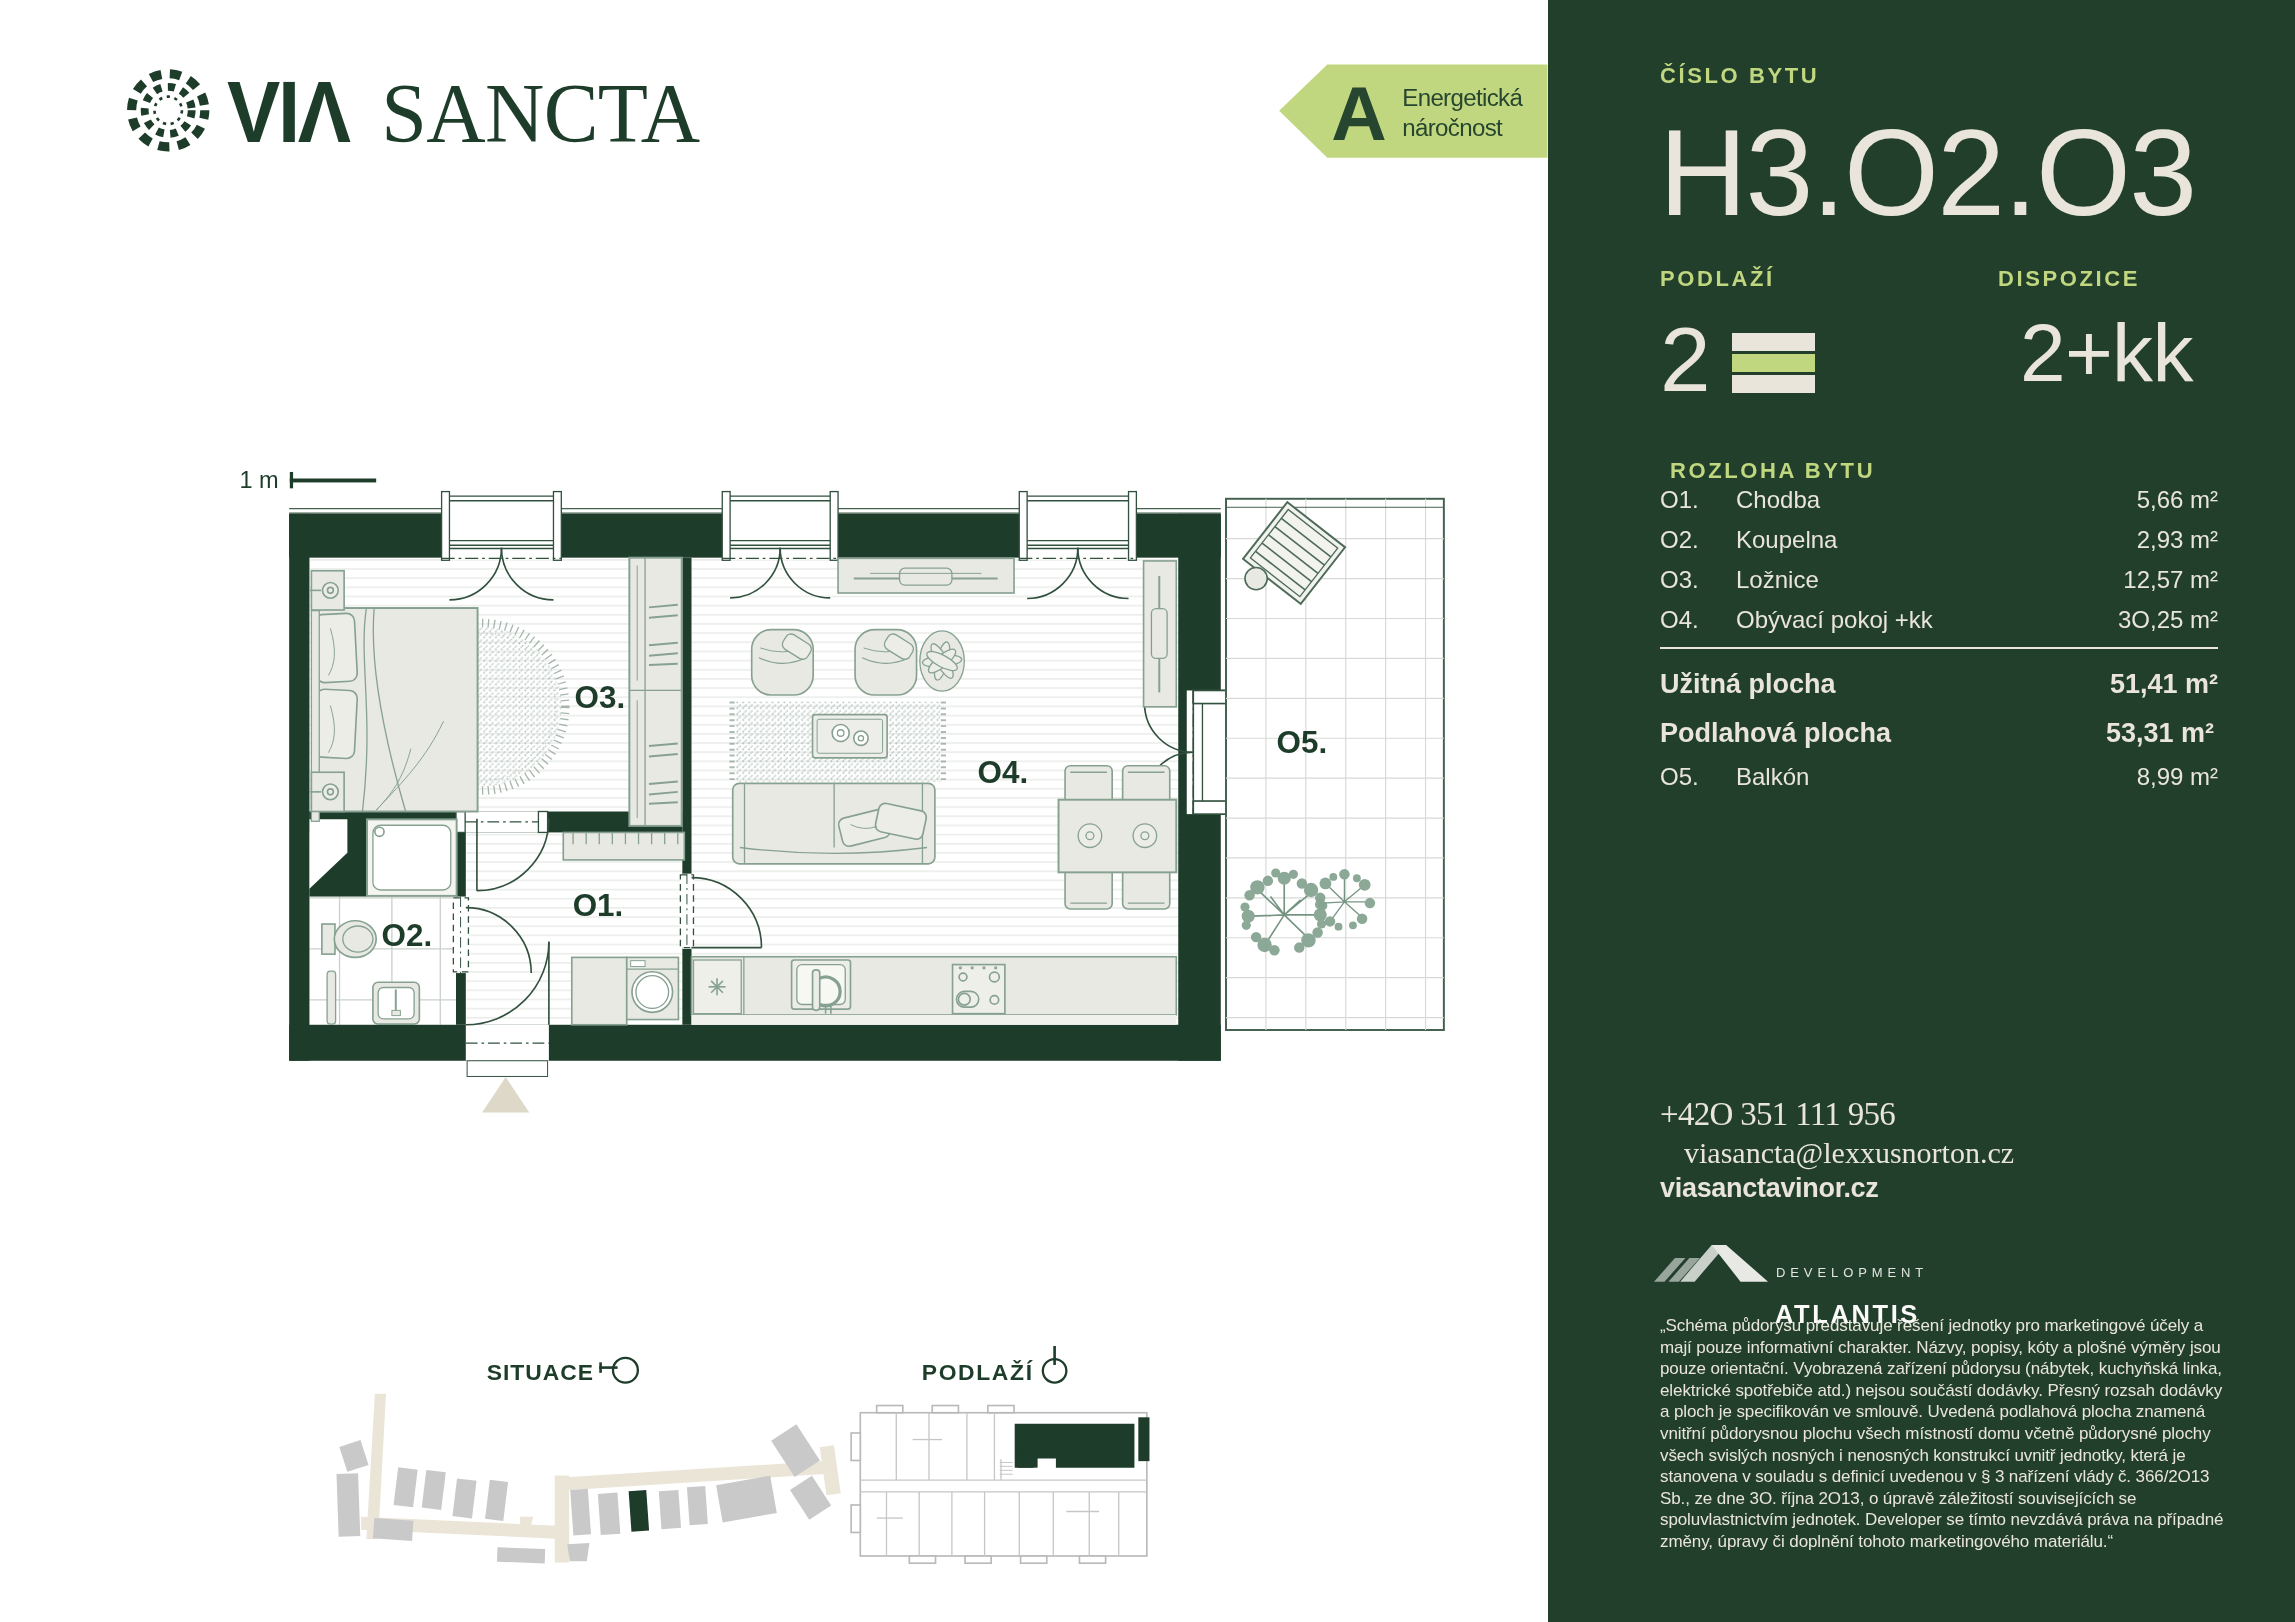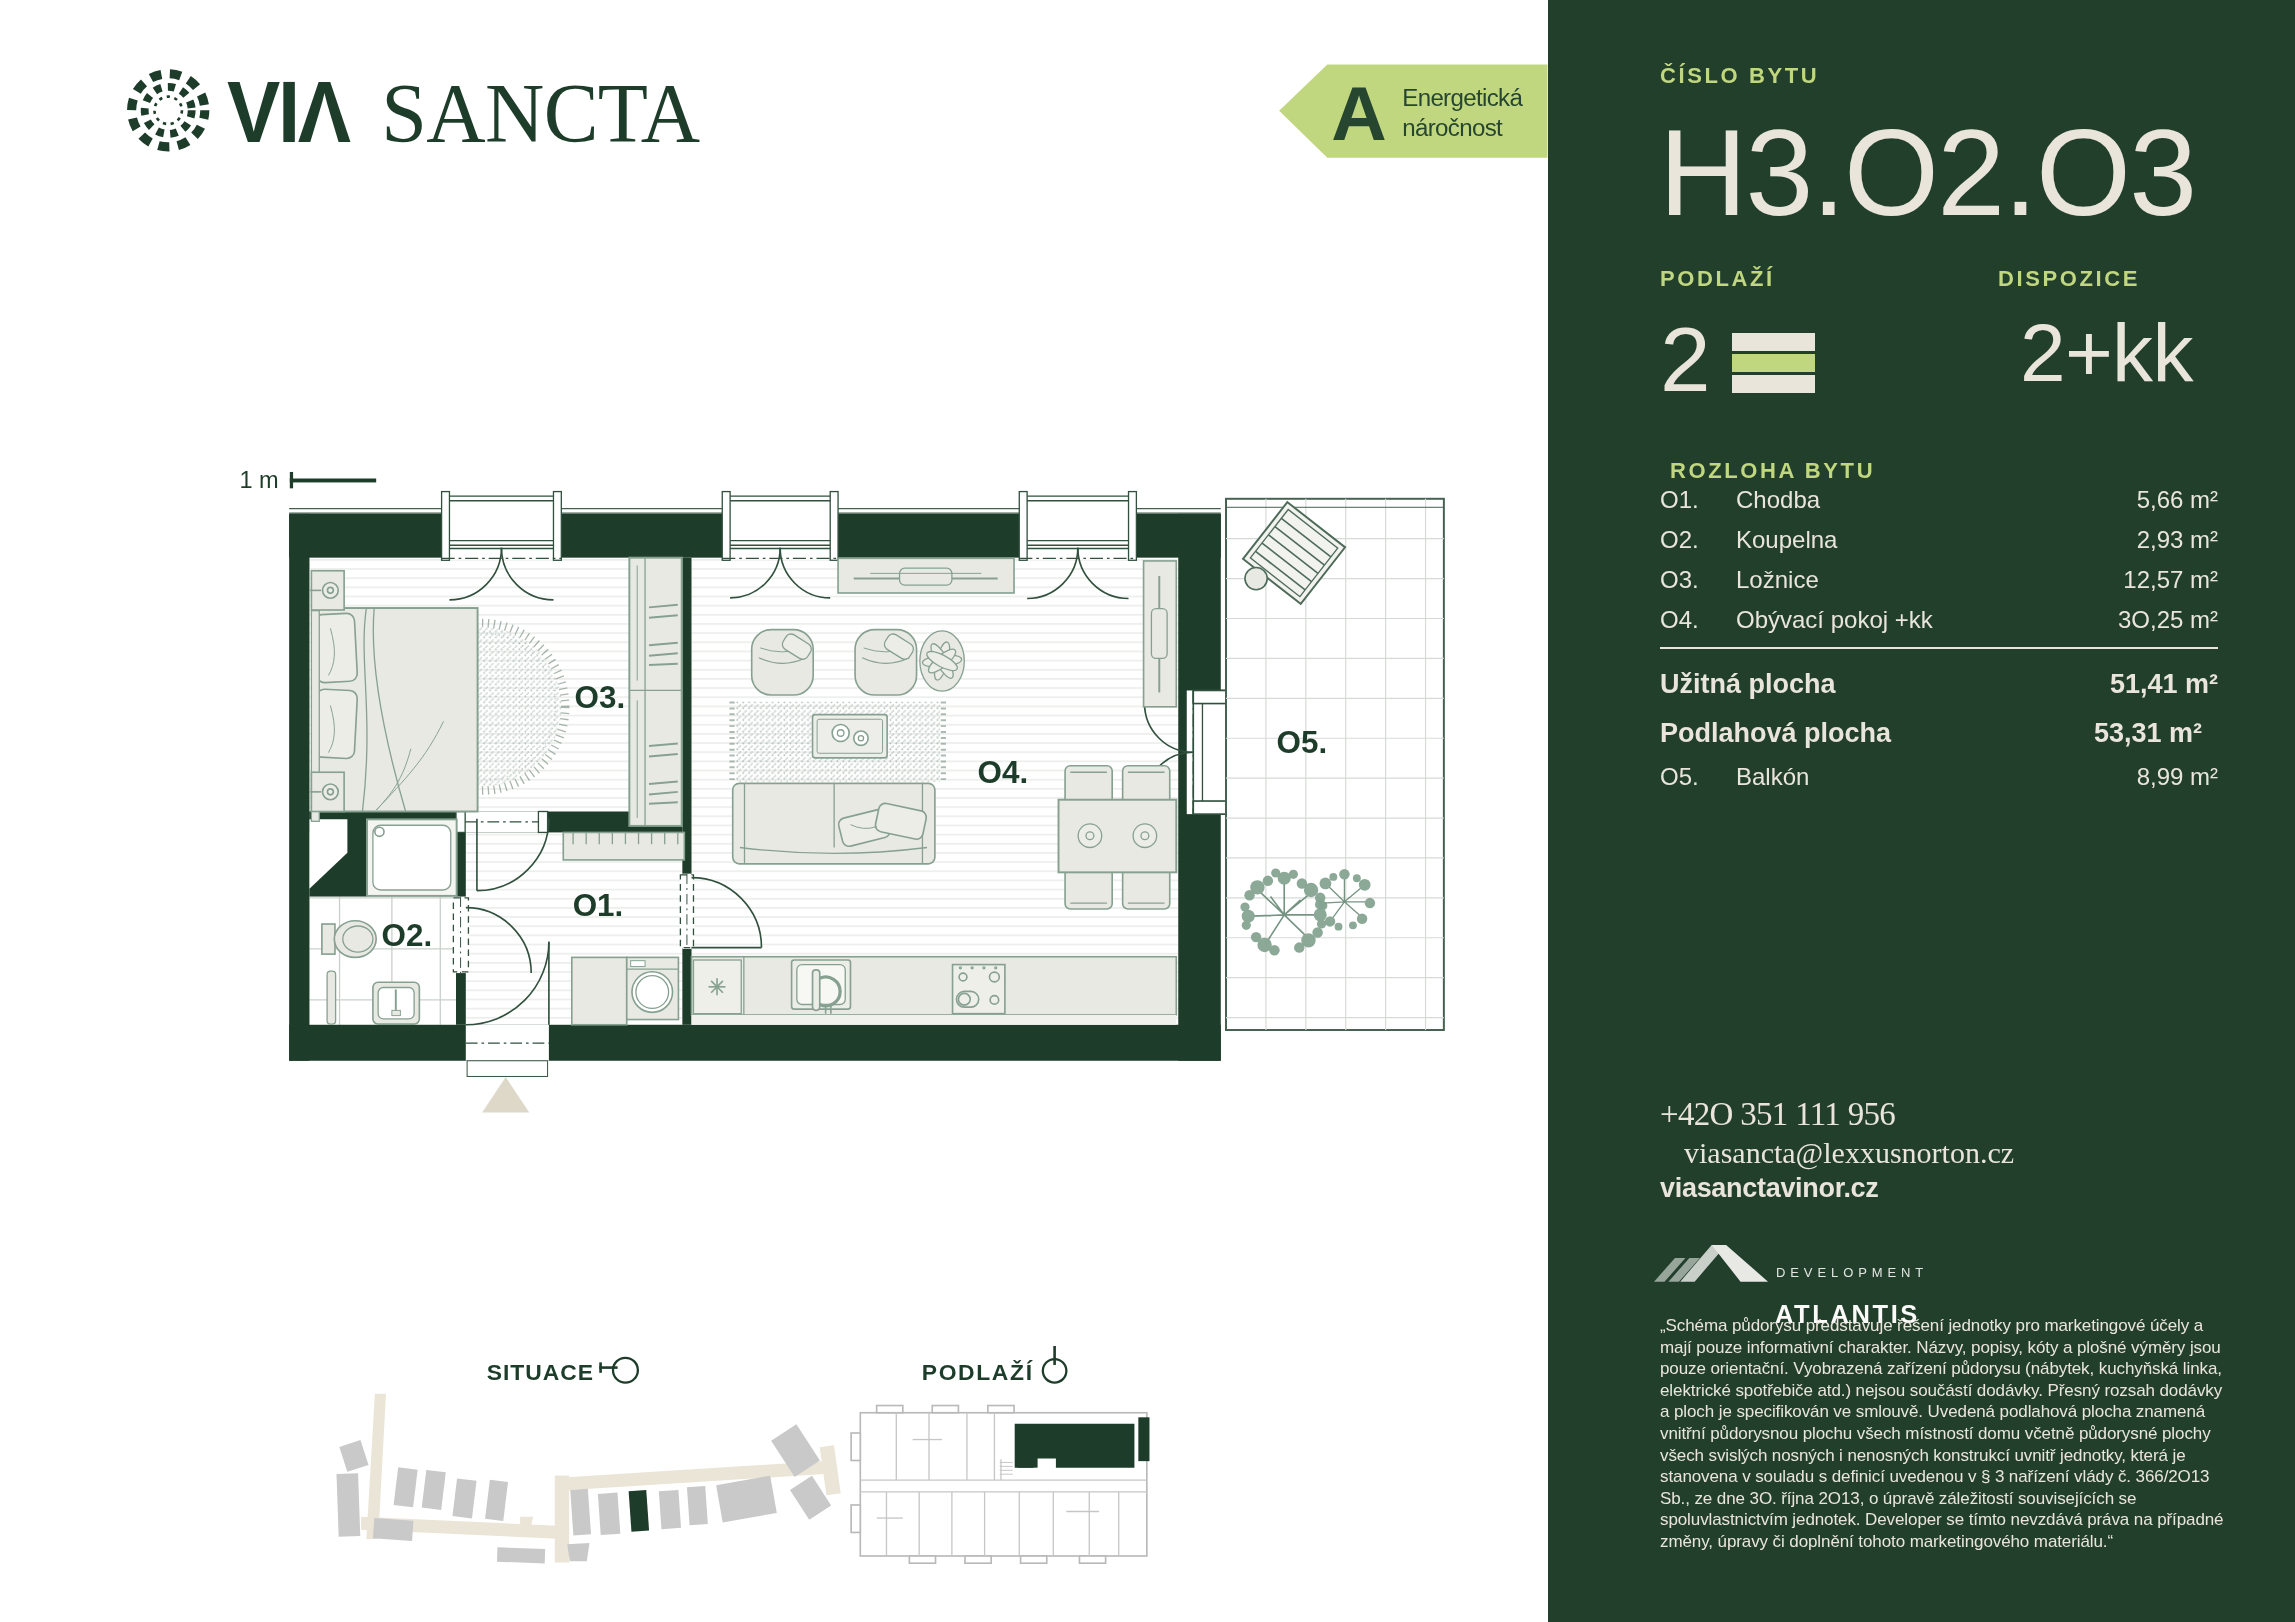--- a/index.html
+++ b/index.html
@@ -637,21 +637,21 @@
   <div style="position:relative;height:40px;"><span>O1.</span><span style="position:absolute;left:76px;">Chodba</span><span style="position:absolute;right:0;">5,66 m²</span></div>
   <div style="position:relative;height:40px;"><span>O2.</span><span style="position:absolute;left:76px;">Koupelna</span><span style="position:absolute;right:0;">2,93 m²</span></div>
   <div style="position:relative;height:40px;"><span>O3.</span><span style="position:absolute;left:76px;">Ložnice</span><span style="position:absolute;right:0;">12,57 m²</span></div>
   <div style="position:relative;height:40px;"><span>O4.</span><span style="position:absolute;left:76px;">Obývací pokoj +kk</span><span style="position:absolute;right:0;">3O,25 m²</span></div>
 </div>
 
 <div class="abs" style="left:1660px;top:647px;width:558px;height:2px;background:#E9E5DA;"></div>
 
 <div class="abs cream" style="left:1660px;top:669px;width:558px;font-size:27px;font-weight:bold;"><span>Užitná plocha</span><span style="position:absolute;right:0;">51,41 m²</span></div>
 
-<div class="abs cream" style="left:1660px;top:718px;width:558px;font-size:27px;font-weight:bold;"><span>Podlahová plocha</span><span style="position:absolute;right:16px;">53,31 m²</span></div>
+<div class="abs cream" style="left:1660px;top:718px;width:558px;font-size:27px;font-weight:bold;"><span>Podlahová plocha</span><span style="position:absolute;right:4px;">53,31 m²</span></div>
 
 <div class="abs cream" style="left:1660px;top:763px;width:558px;font-size:24px;"><span>O5.</span><span style="position:absolute;left:76px;text-align:right;">Balkón</span><span style="position:absolute;right:0;">8,99 m²</span></div>
 
 <div class="abs cream" style="left:1660px;top:1096px;font-size:33px;letter-spacing:-0.7px;font-family:'Liberation Serif',serif;">+42O 351 111 956</div>
 
 <div class="abs cream" style="left:1660px;top:1136px;font-size:30px;font-family:'Liberation Serif',serif;margin-left:24px;">viasancta@lexxusnorton.cz</div>
 
 <div class="abs cream" style="left:1660px;top:1173px;font-size:27px;font-weight:bold;letter-spacing:-0.3px;">viasanctavinor.cz</div>
 
 <svg class="abs" style="left:1654px;top:1241px;" width="118" height="42" viewBox="0 0 180 64">

